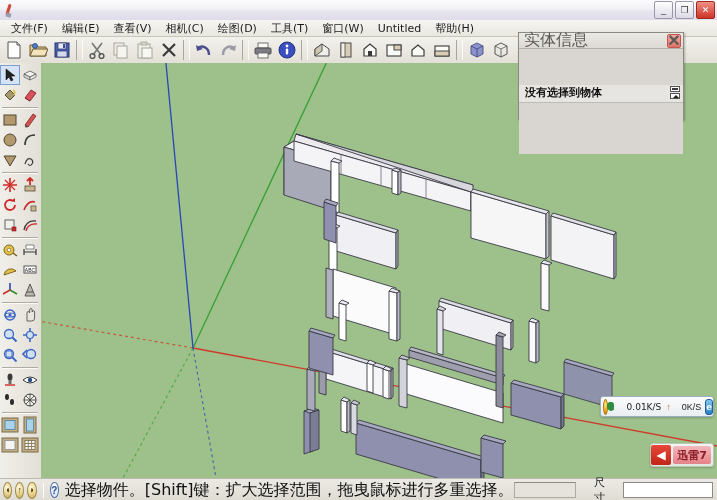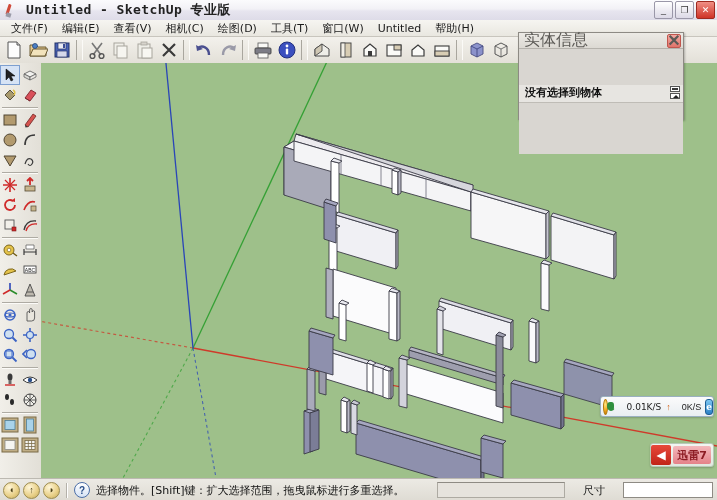--- a/index.html
+++ b/index.html
@@ -130,38 +130,37 @@
     background:linear-gradient(#eceae4,#dedbd3);border-top:1px solid #bcb9b1;
     display:flex;align-items:center;}
   .sb-arrow{width:15px;height:15px;border-radius:50%;margin-left:3px;
     background:radial-gradient(circle at 35% 30%,#fff6d8,#e8cf86 60%,#bda85e);
     border:1px solid #9c8b4e;display:flex;align-items:center;justify-content:center;
     font-size:9px;color:#4a3f18;line-height:1;}
   .sb-sep{width:1px;height:15px;background:#b4b1a9;border-right:1px solid #fff;margin:0 6px;}
   .sb-q{width:14px;height:14px;border-radius:50%;border:1px solid #4c6fa8;
     background:linear-gradient(#ffffff,#d6e3f5);color:#2a4f8a;font-size:10px;font-weight:bold;
     display:flex;align-items:center;justify-content:center;}
-  .sb-hint{font-size:11px;color:#111;margin-left:6px;white-space:nowrap;
+  .sb-hint{font-size:16px;color:#111;margin-left:6px;white-space:nowrap;
     font-family:"DejaVu Sans","Liberation Sans",sans-serif;}
   .sb-gap{flex:1;}
   .sb-panel{height:16px;border:1px solid #adaaa2;border-top-color:#8e8b84;
     background:#e6e3dd;box-sizing:border-box;}
   .sb-measure-label{font-size:11px;color:#111;margin:0 18px;
     font-family:"DejaVu Sans","Liberation Sans",sans-serif;}
   .sb-measure-field{width:90px;height:16px;background:#fff;border:1px solid #8e8b84;
     margin-right:4px;box-sizing:border-box;}
 </style>
 </head>
 <body>
 
 <div id="app">
 
   <div class="titlebar">
     <div class="title-icon"></div>
-    <div class="title-text">Untitled - SketchUp 专业版</div>
     <div class="win-btns">
       <div class="wb">
           <i>_</i>
         </div>
       <div class="wb">
           <i>❐</i>
         </div>
       <div class="wb close">
           <i>✕</i>
         </div>

